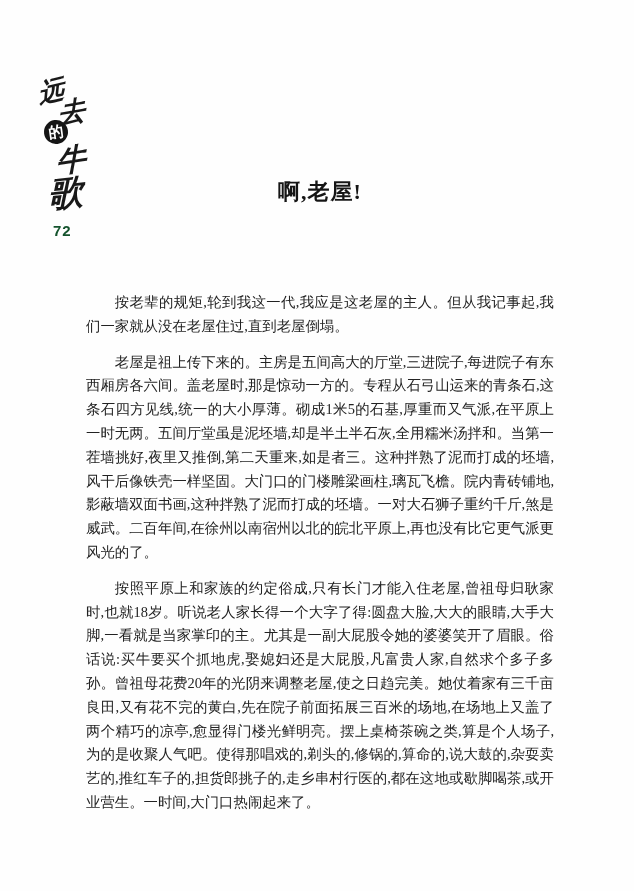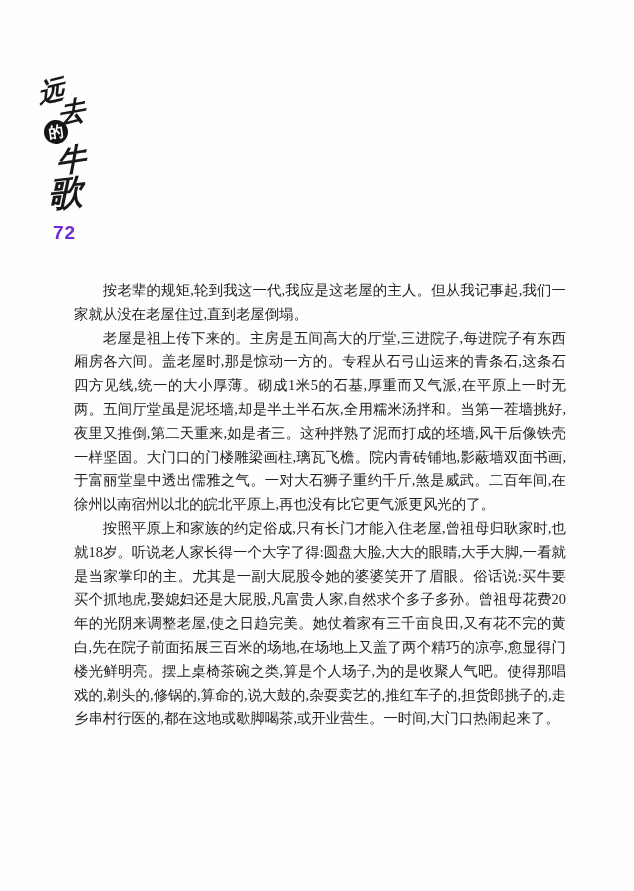--- a/index.html
+++ b/index.html
@@ -33,58 +33,59 @@
     display: flex; align-items: center; justify-content: center;
     font-size: 15px; font-weight: bold;
     transform: rotate(-8deg);
   }
   .cal-c4 { left: 26px; top: 70px;  font-size: 30px; transform: rotate(-9deg) skewX(-6deg); }
   .cal-c5 { left: 18px; top: 100px; font-size: 35px; transform: rotate(-6deg) skewX(-4deg); }
 
   
   .page-number {
     position: absolute; left: 53px; top: 222px;
-    font-size: 19px; font-weight: bold; letter-spacing: 1px; color: #6d28d9;
+    font-size: 15px; font-weight: bold; letter-spacing: 1px; color: #14532d;
     font-family: "Liberation Sans", "DejaVu Sans", sans-serif;
   }
 
   
   .chapter-title {
     position: absolute; left: 74px; top: 179px; width: 492px;
     text-align: center;
     font-size: 22px; line-height: 26px; font-weight: bold;
     letter-spacing: 1px; color: #151515;
   }
 
   
   .body-text {
     position: absolute; left: 74px; top: 279px; width: 492px;
     font-size: 14.4px; line-height: 23.8px;
     text-align: justify;
     color: #222222;
   }
-  .body-text p { text-indent: 2em; margin: 0; }
+  .body-text p { text-indent: 2em; margin: 12px; }
 </style>
 </head>
 <body>
 
 <div class="page">
 
   <div class="calligraphy">
     <span class="cal-char cal-c1">远</span>
     <span class="cal-char cal-c2">去</span>
     <span class="cal-seal">
         <span>的</span>
       </span>
     <span class="cal-char cal-c4">牛</span>
     <span class="cal-char cal-c5">歌</span>
   </div>
 
   <div class="page-number">72</div>
 
+  <h1 class="chapter-title">啊,老屋!</h1>
 
   <article class="body-text">
     <p>按老辈的规矩,轮到我这一代,我应是这老屋的主人。但从我记事起,我们一家就从没在老屋住过,直到老屋倒塌。</p>
-    <p>老屋是祖上传下来的。主房是五间高大的厅堂,三进院子,每进院子有东西厢房各六间。盖老屋时,那是惊动一方的。专程从石弓山运来的青条石,这条石四方见线,统一的大小厚薄。砌成1米5的石基,厚重而又气派,在平原上一时无两。五间厅堂虽是泥坯墙,却是半土半石灰,全用糯米汤拌和。当第一茬墙挑好,夜里又推倒,第二天重来,如是者三。这种拌熟了泥而打成的坯墙,风干后像铁壳一样坚固。大门口的门楼雕梁画柱,璃瓦飞檐。院内青砖铺地,影蔽墙双面书画,于富丽堂皇中透出儒雅之气。一对大石狮子重约千斤,煞是威武。二百年间,在徐州以南宿州以北的皖北平原上,再也没有比它更气派更风光的了。</p>
+    <p>老屋是祖上传下来的。主房是五间高大的厅堂,三进院子,每进院子有东西厢房各六间。盖老屋时,那是惊动一方的。专程从石弓山运来的青条石,这条石四方见线,统一的大小厚薄。砌成1米5的石基,厚重而又气派,在平原上一时无两。五间厅堂虽是泥坯墙,却是半土半石灰,全用糯米汤拌和。当第一茬墙挑好,夜里又推倒,第二天重来,如是者三。这种拌熟了泥而打成的坯墙,风干后像铁壳一样坚固。大门口的门楼雕梁画柱,璃瓦飞檐。院内青砖铺地,影蔽墙双面书画,这种拌熟了泥而打成的坯墙。一对大石狮子重约千斤,煞是威武。二百年间,在徐州以南宿州以北的皖北平原上,再也没有比它更气派更风光的了。</p>
     <p>按照平原上和家族的约定俗成,只有长门才能入住老屋,曾祖母归耿家时,也就18岁。听说老人家长得一个大字了得:圆盘大脸,大大的眼睛,大手大脚,一看就是当家掌印的主。尤其是一副大屁股令她的婆婆笑开了眉眼。俗话说:买牛要买个抓地虎,娶媳妇还是大屁股,凡富贵人家,自然求个多子多孙。曾祖母花费20年的光阴来调整老屋,使之日趋完美。她仗着家有三千亩良田,又有花不完的黄白,先在院子前面拓展三百米的场地,在场地上又盖了两个精巧的凉亭,愈显得门楼光鲜明亮。摆上桌椅茶碗之类,算是个人场子,为的是收聚人气吧。使得那唱戏的,剃头的,修锅的,算命的,说大鼓的,杂耍卖艺的,推红车子的,担货郎挑子的,走乡串村行医的,都在这地或歇脚喝茶,或开业营生。一时间,大门口热闹起来了。</p>
   </article>
 
 </div>
 
 </body></html>

